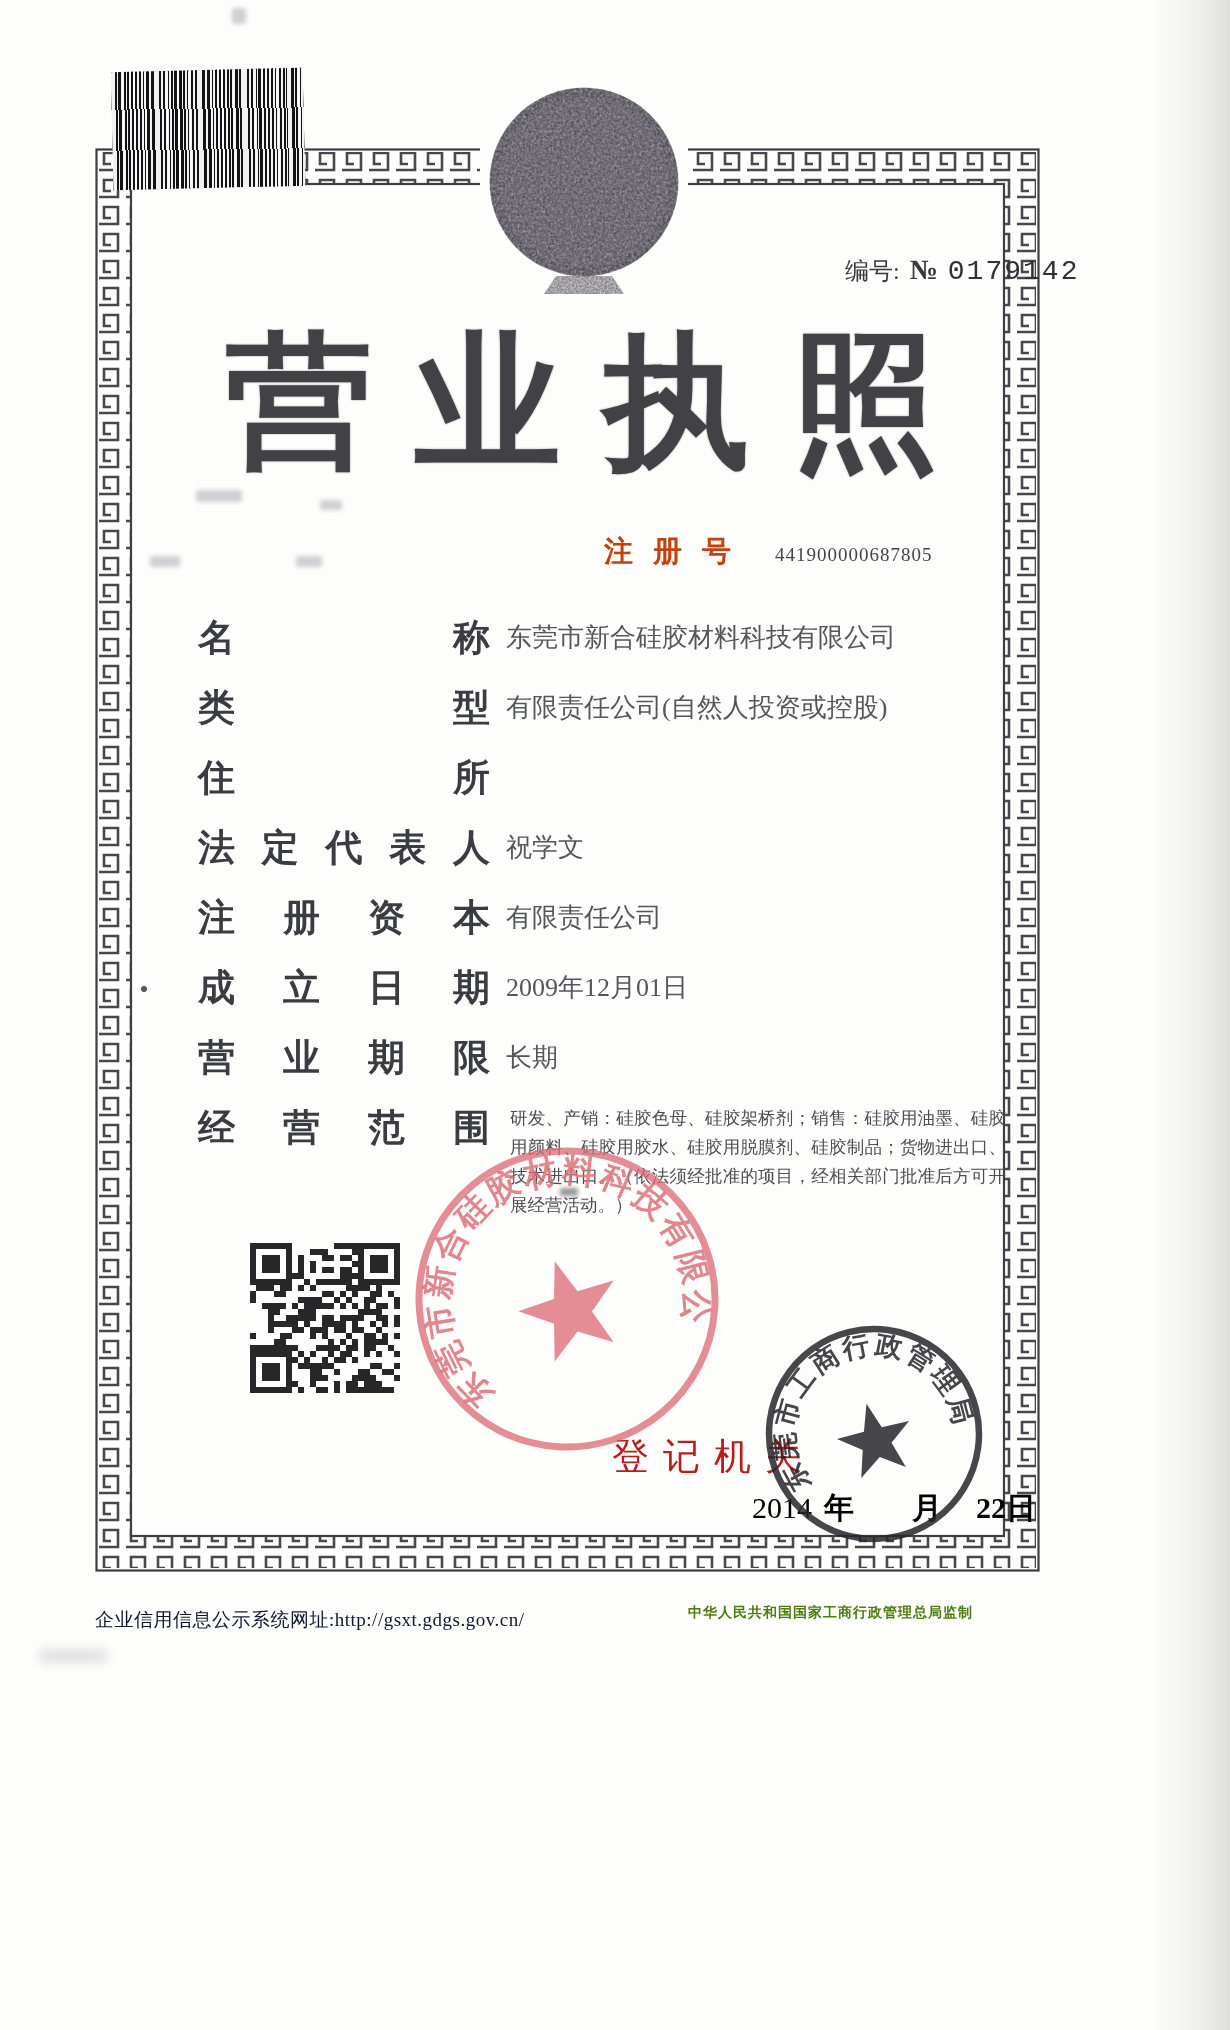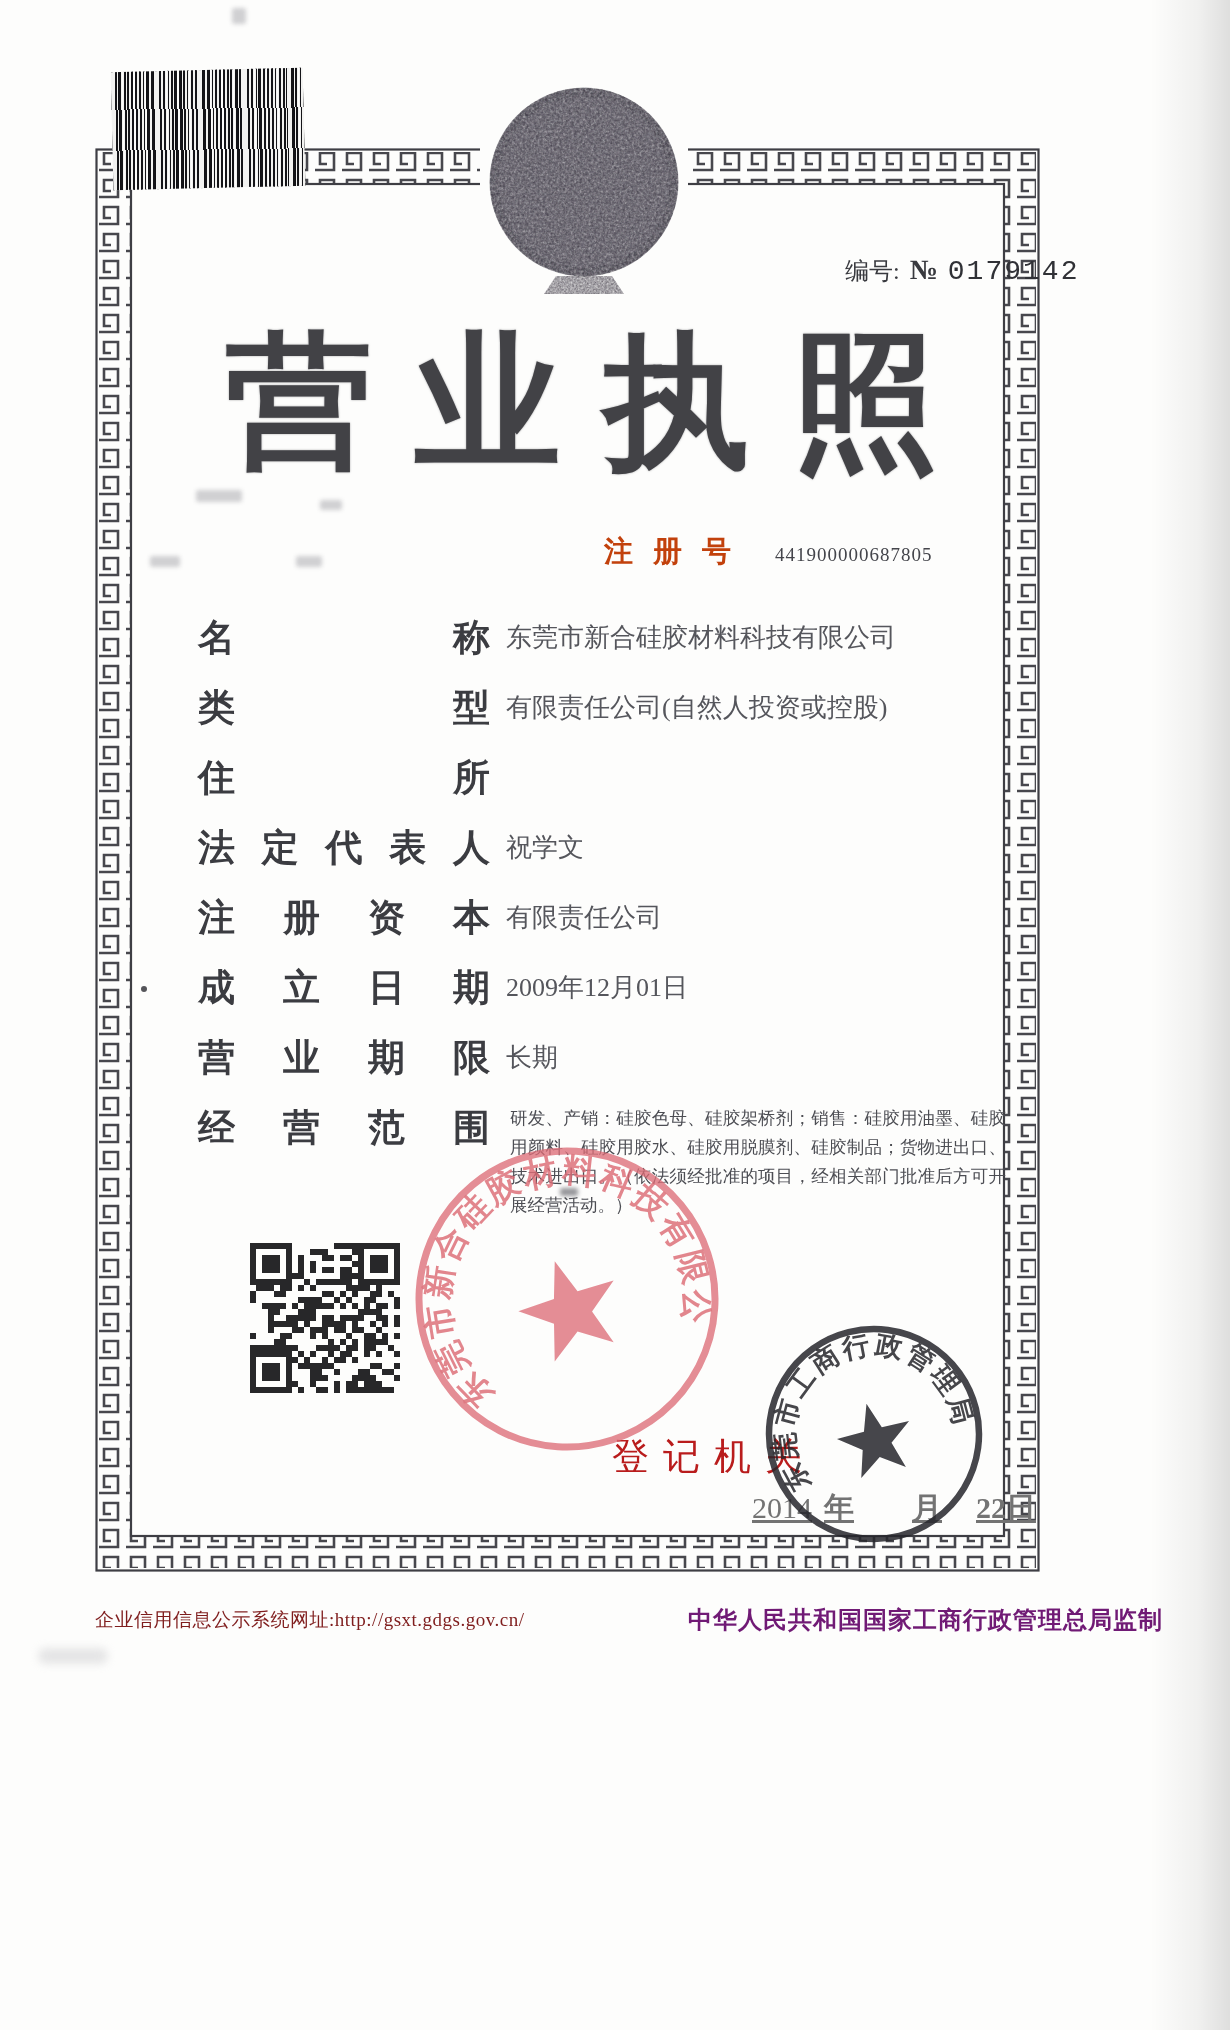--- a/index.html
+++ b/index.html
@@ -61,28 +61,28 @@
   .qr i{display:block;}
   .qr i.d{background:#17171a;}
 
   
   .seal-red{position:absolute;left:408px;top:1140px;z-index:5;transform:rotate(-18deg);opacity:.9;}
   .seal-black{position:absolute;left:758px;top:1318px;z-index:6;transform:rotate(-14deg);opacity:.92;}
   .seal-red text,.seal-black text{font-family:"Liberation Serif","DejaVu Serif",serif;font-weight:700;}
 
   
   .registrar{position:absolute;left:612px;top:1432px;z-index:4;font-size:37px;font-weight:400;letter-spacing:14px;color:#b91c1c;white-space:nowrap;}
-  .date-line{position:absolute;left:752px;top:1488px;z-index:4;font-size:30px;color:#737373;white-space:nowrap;text-decoration:underline;}
+  .date-line{position:absolute;left:752px;top:1488px;z-index:4;font-size:30px;color:#000000;white-space:nowrap;}
   .date-line .yu{margin-left:12px;font-weight:600;}
   .date-line .mu{margin-left:58px;font-weight:600;}
   .date-line .dg{margin-left:34px;font-weight:600;}
 
   
-  .footer-left{position:absolute;left:95px;top:1607px;z-index:3;font-size:19px;color:#7f1d1d;letter-spacing:.5px;}
-  .footer-right{position:absolute;left:688px;top:1604px;z-index:3;font-size:24px;font-weight:600;color:#701a75;letter-spacing:1px;}
+  .footer-left{position:absolute;left:95px;top:1607px;z-index:3;font-size:19px;color:#0f172a;letter-spacing:.5px;}
+  .footer-right{position:absolute;left:688px;top:1604px;z-index:3;font-size:14px;font-weight:600;color:#4d7c0f;letter-spacing:1px;}
 
   
   .art{position:absolute;background:#9a9aa0;filter:blur(2px);opacity:.45;border-radius:2px;z-index:2;}
   .dot{position:absolute;background:#55555a;border-radius:50%;z-index:2;}
 </style>
 </head>
 <body>
 
 <div class="page">
 

